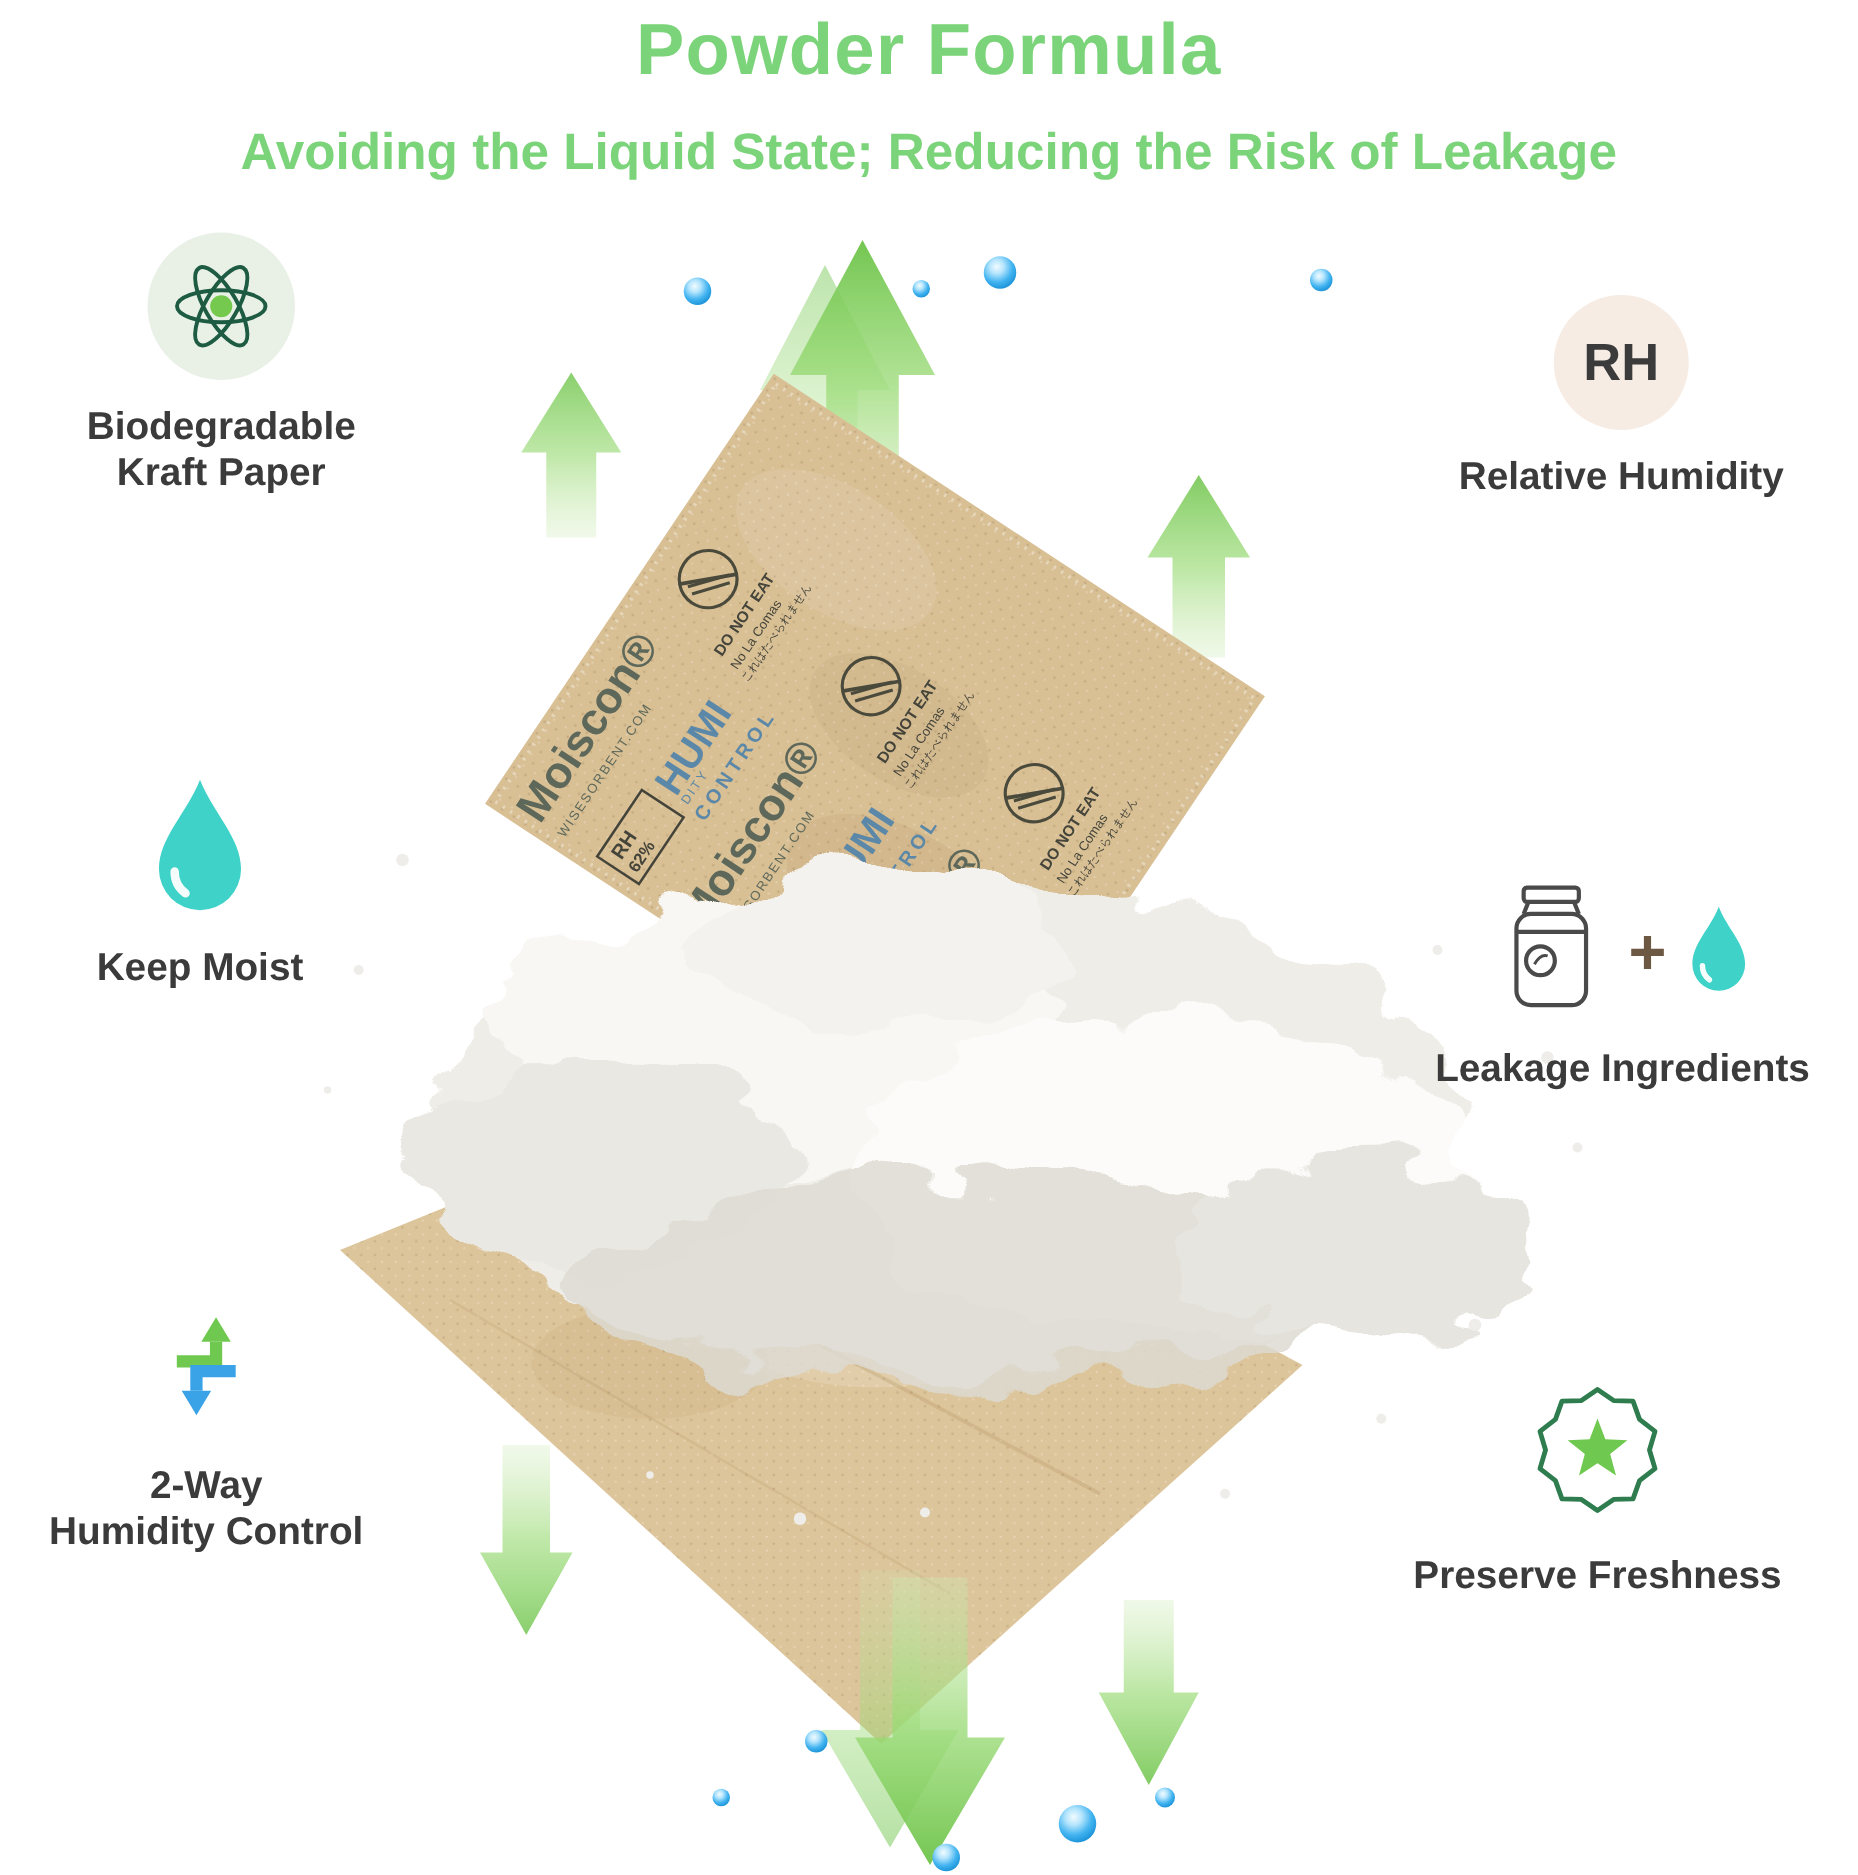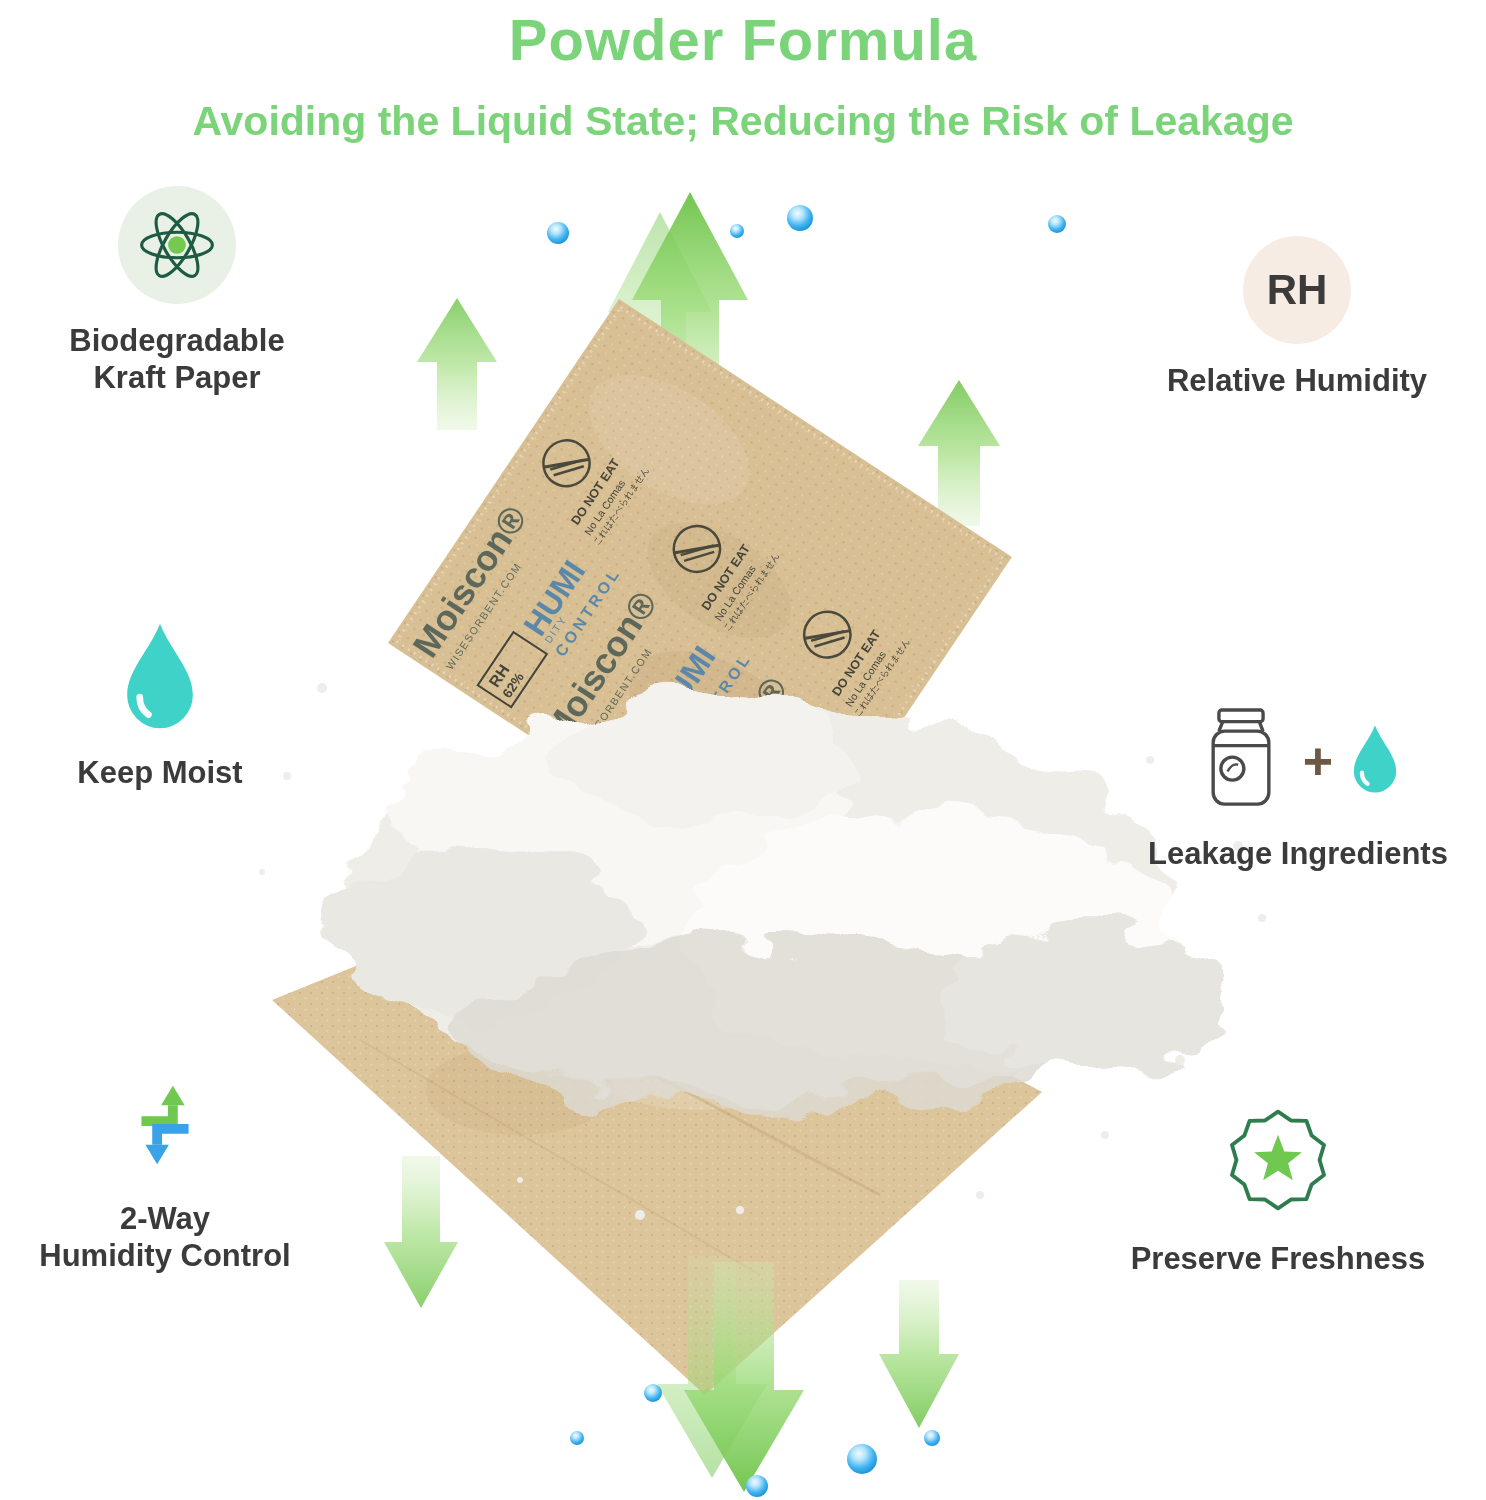--- a/index.html
+++ b/index.html
@@ -173,21 +173,21 @@
 <div class="feature" style="left:10px;top:620px;width:300px;">
   <div>
     <svg viewBox="0 0 90 116" width="88" height="112">
       <path d="M45,4 C56,32 79,52 79,78 A34,34 0 1,1 11,78 C11,52 34,32 45,4 Z" fill="#3ed2c8"></path>
       <path d="M24,80 a22,22 0 0,0 9,18" stroke="#ffffff" stroke-width="7" stroke-linecap="round" fill="none" opacity="0.95"></path>
     </svg>
   </div>
   <div class="label">Keep Moist</div>
 </div>
 
-<div class="feature" style="left:5px;top:1072px;width:320px;">
+<div class="feature" style="left:5px;top:1040px;width:320px;">
   <div>
     <svg viewBox="-54 -54 108 108" width="106" height="106">
       <path d="M-24,-4 H8 V-20" stroke="#6fc84f" stroke-width="10" fill="none"></path>
       <polygon points="-4,-20 20,-20 8,-40" fill="#6fc84f"></polygon>
       <path d="M24,4 H-8 V20" stroke="#3aa3e8" stroke-width="10" fill="none"></path>
       <polygon points="4,20 -20,20 -8,40" fill="#3aa3e8"></polygon>
     </svg>
   </div>
   <div class="label">
     <span class="line">2-Way</span>

